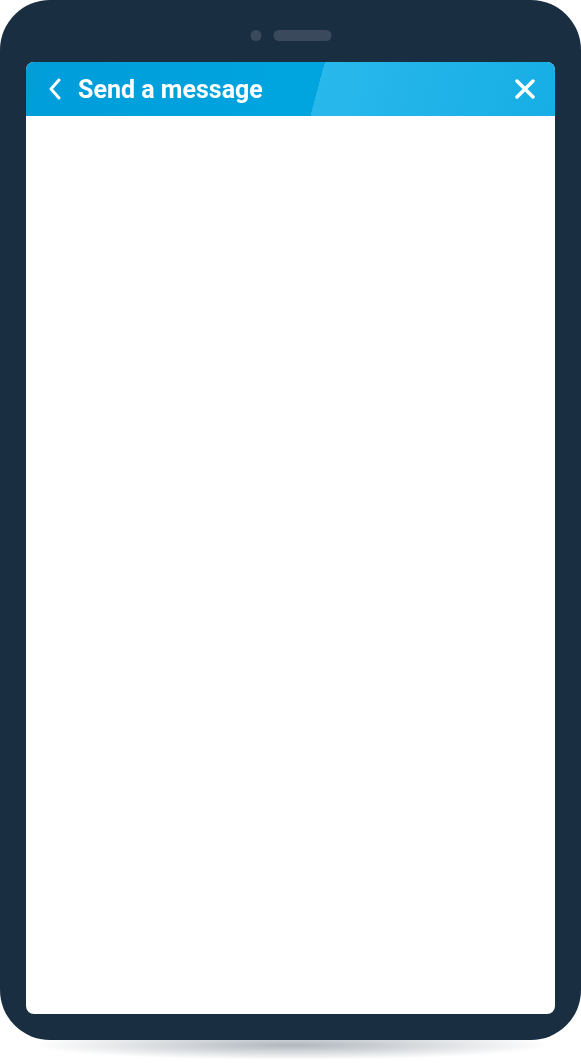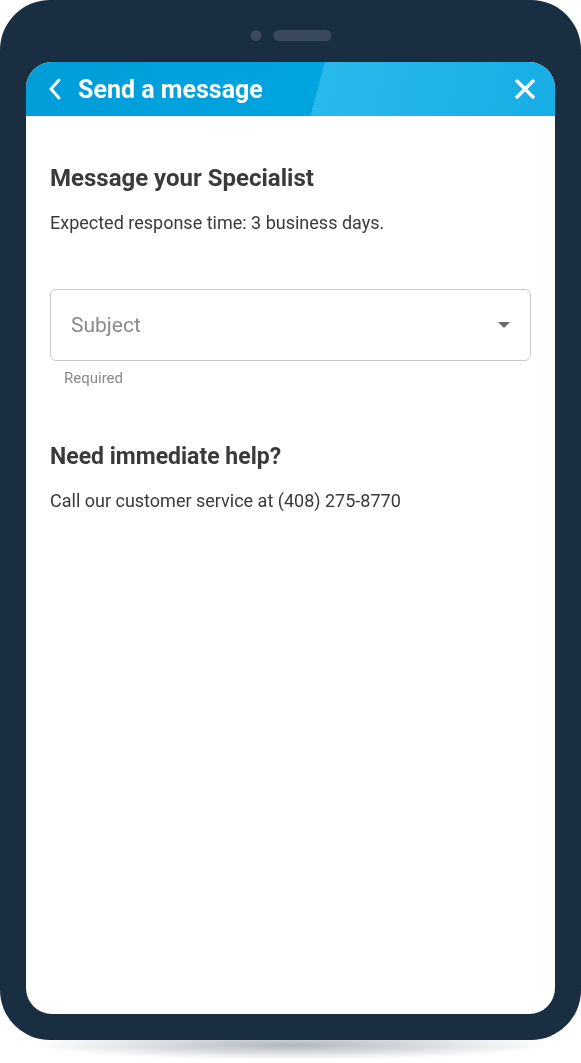--- a/index.html
+++ b/index.html
@@ -45,21 +45,21 @@
       background: #3a4a5c;
       border-radius: 6px;
     }
     .screen {
       position: absolute;
       top: 62px;
       left: 26px;
       right: 26px;
       bottom: 26px;
       background: #ffffff;
-      border-radius: 26px;
+      border-radius: 8px;
       overflow: hidden;
     }
     .header-bar {
       height: 54px;
       background: linear-gradient(105deg, #009dd9 0%, #00a5e0 55%, #29b8ec 55%, #16aee5 100%);
       display: flex;
       align-items: center;
       padding: 0 16px;
       color: #ffffff;
     }
@@ -169,28 +169,15 @@
           <path d="M11 2 L3 11 L11 20" stroke="#ffffff" stroke-width="3" stroke-linecap="round" stroke-linejoin="round"></path>
         </svg>
       </div>
       <div class="header-title">Send a message</div>
       <div class="close-icon">
         <svg width="20" height="20" viewBox="0 0 20 20" fill="none">
           <path d="M2 2 L18 18 M18 2 L2 18" stroke="#ffffff" stroke-width="3.5" stroke-linecap="round"></path>
         </svg>
       </div>
     </div>
-    <div class="content">
-      <h1 class="main-heading">Message your Specialist</h1>
-      <p class="response-time">Expected response time: 3 business days.</p>
-      <div class="select-container">
-        <div class="select-field">
-          <span class="select-placeholder">Subject</span>
-          <span class="dropdown-icon"></span>
-        </div>
-      </div>
-      <div class="required-label">Required</div>
-      <h2 class="help-heading">Need immediate help?</h2>
-      <p class="help-text">Call our customer service at (408) 275-8770</p>
-    </div>
   </div>
 </div>
 <div class="phone-shadow"></div>
 
 </body></html>

